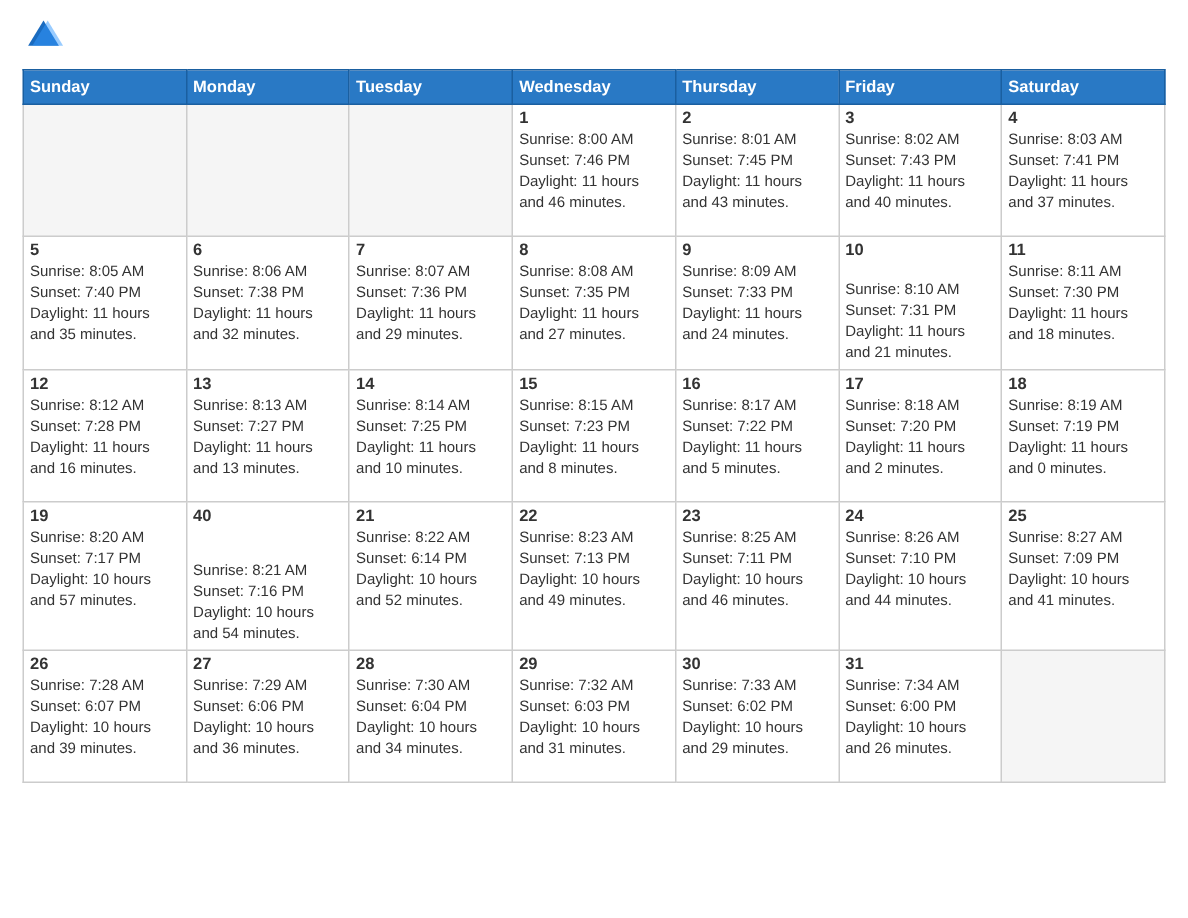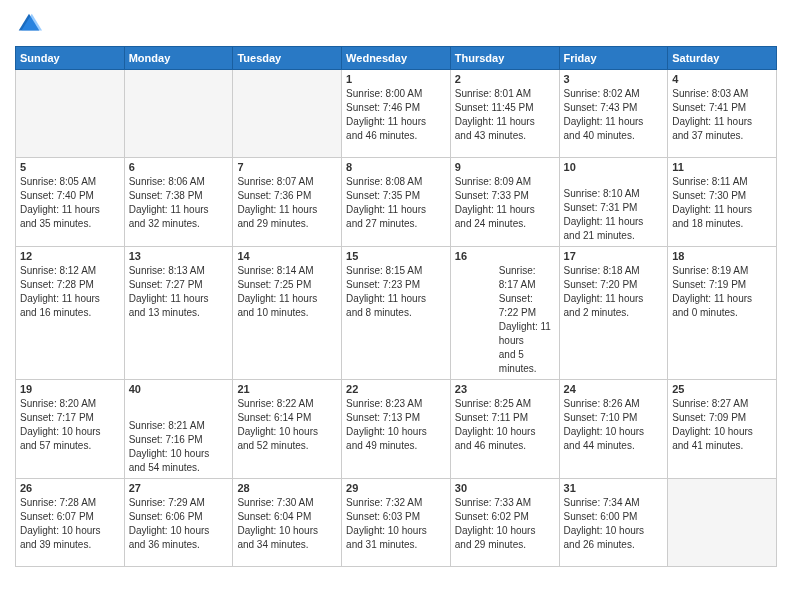--- a/index.html
+++ b/index.html
@@ -134,21 +134,21 @@
           <td>
             <span class="day-num">1</span>
             <div class="cell-info" style="white-space: pre-line;">Sunrise: 8:00 AM
 Sunset: 7:46 PM
 Daylight: 11 hours
 and 46 minutes.</div>
           </td>
           <td>
             <span class="day-num">2</span>
             <div class="cell-info" style="white-space: pre-line;">Sunrise: 8:01 AM
-Sunset: 11:45 PM
+Sunset: 7:45 PM
 Daylight: 11 hours
 and 43 minutes.</div>
           </td>
           <td>
             <span class="day-num">3</span>
             <div class="cell-info" style="white-space: pre-line;">Sunrise: 8:02 AM
 Sunset: 7:43 PM
 Daylight: 11 hours
 and 40 minutes.</div>
           </td>
@@ -235,21 +235,21 @@
           </td>
           <td>
             <span class="day-num">15</span>
             <div class="cell-info" style="white-space: pre-line;">Sunrise: 8:15 AM
 Sunset: 7:23 PM
 Daylight: 11 hours
 and 8 minutes.</div>
           </td>
           <td>
             <span class="day-num">16</span>
-            <div class="cell-info" style="white-space: pre-line; margin-left: 44px;">Sunrise: 8:17 AM
+            <div class="cell-info" style="white-space: pre-line;">Sunrise: 8:17 AM
 Sunset: 7:22 PM
 Daylight: 11 hours
 and 5 minutes.</div>
           </td>
           <td>
             <span class="day-num">17</span>
             <div class="cell-info" style="white-space: pre-line;">Sunrise: 8:18 AM
 Sunset: 7:20 PM
 Daylight: 11 hours
 and 2 minutes.</div>

